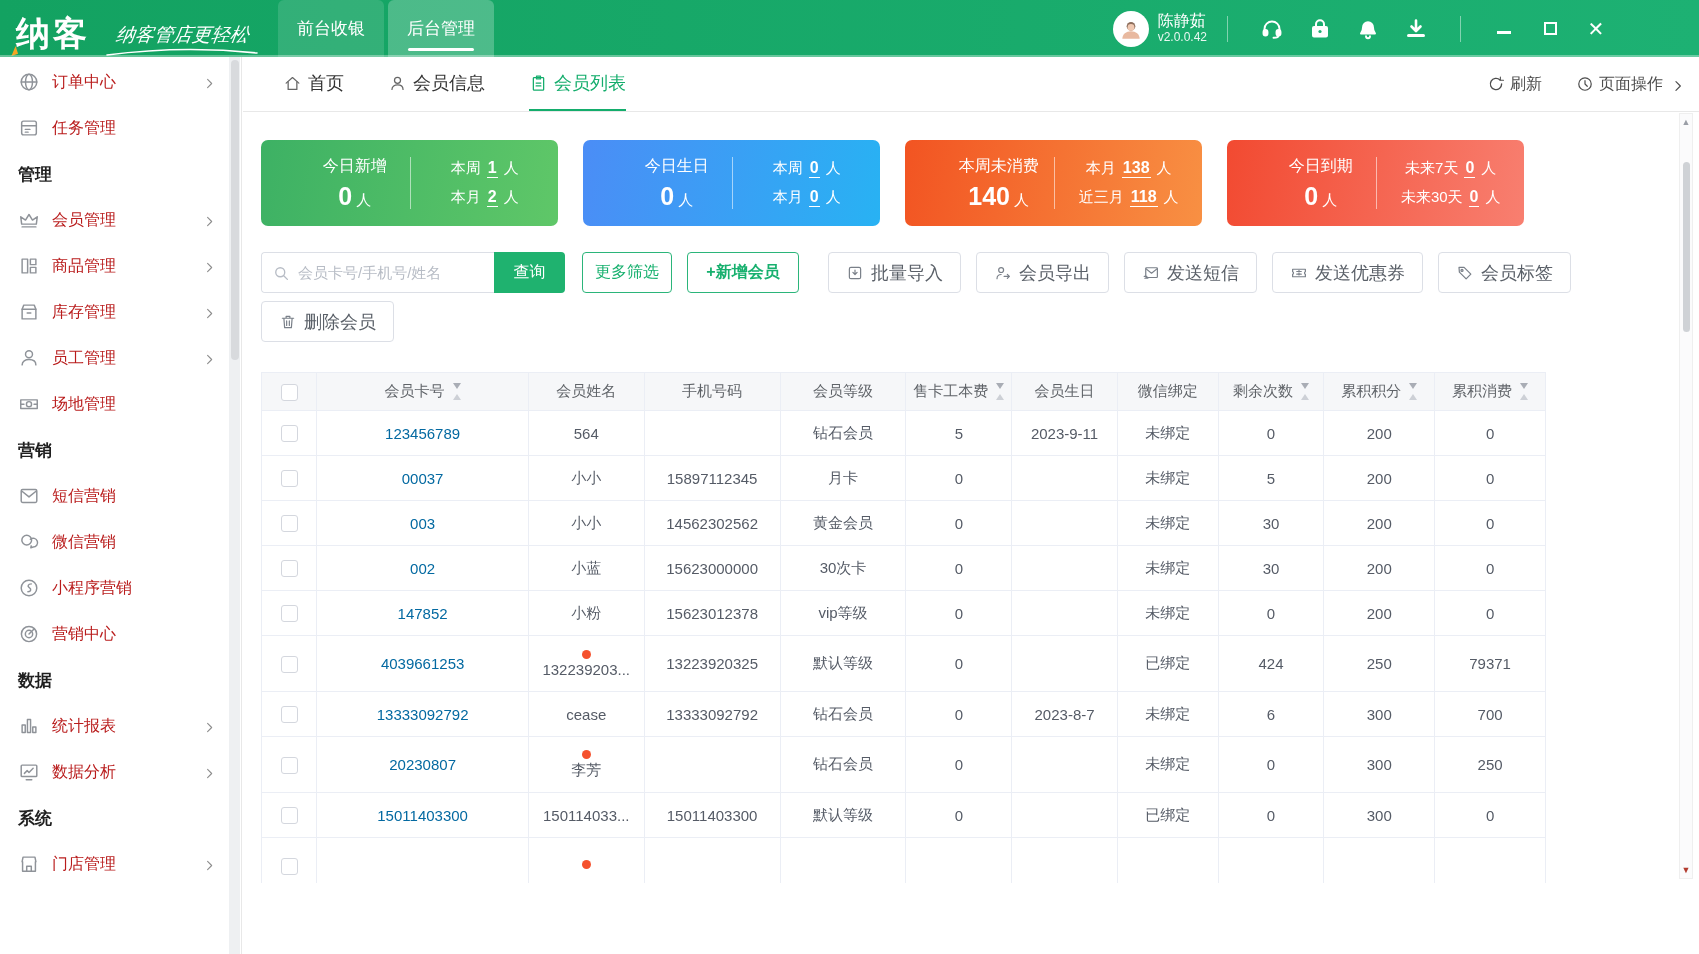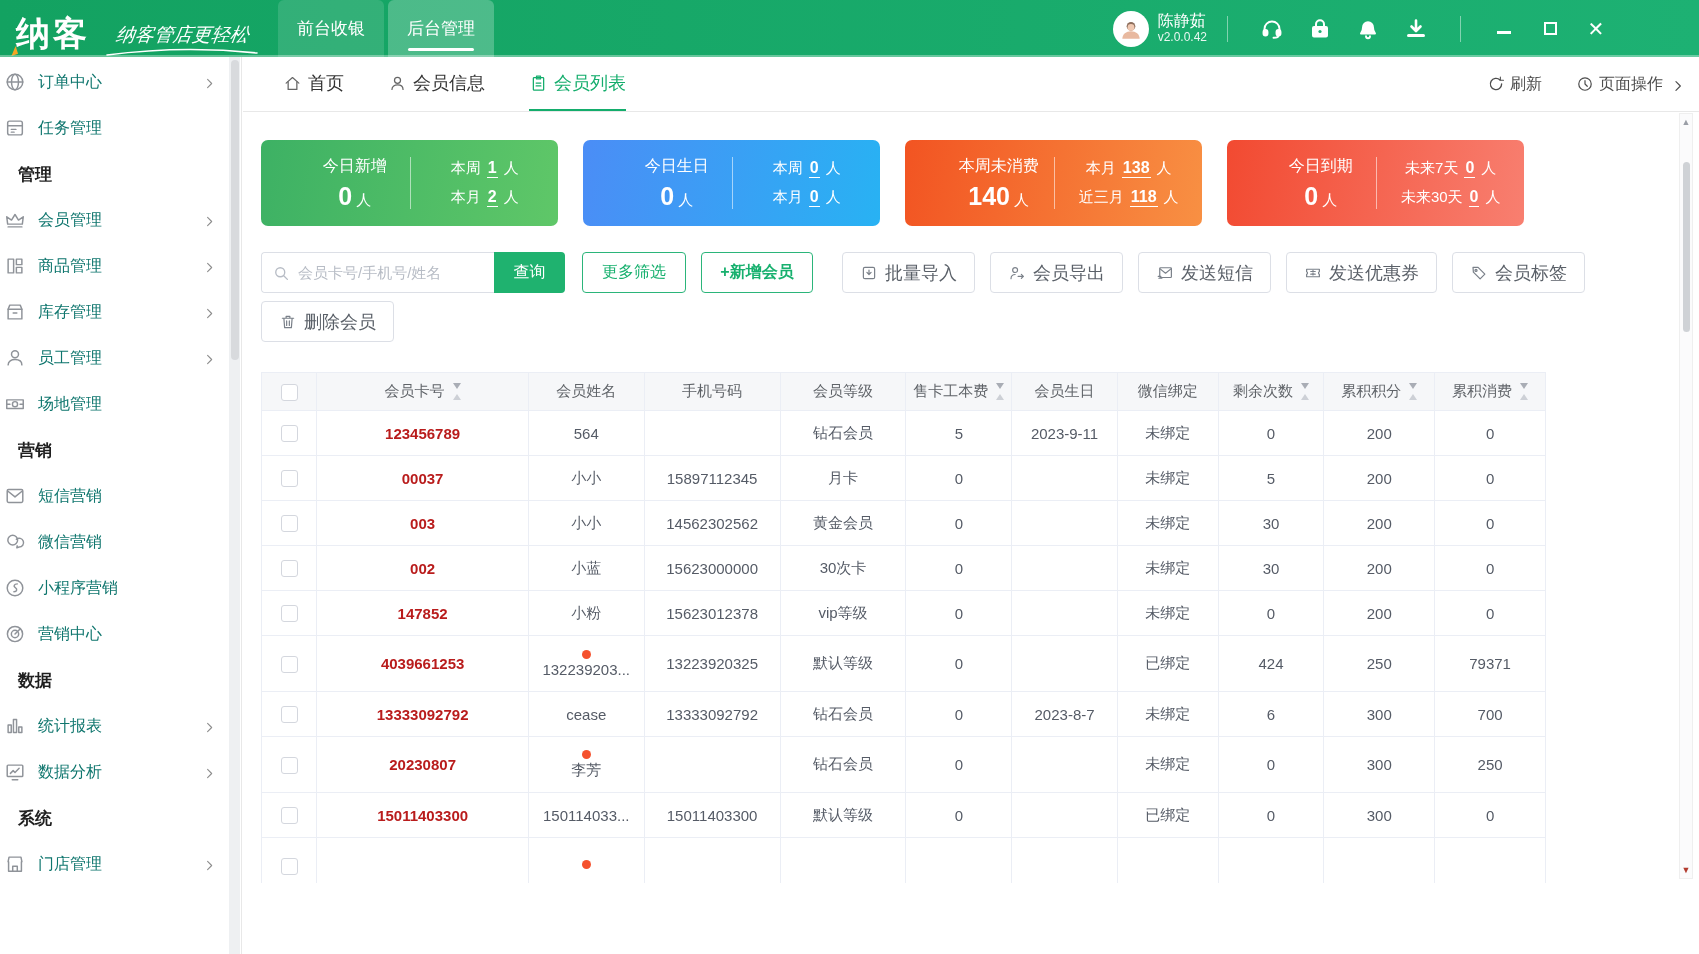--- a/index.html
+++ b/index.html
@@ -31,21 +31,21 @@
   .tb-icon { width:24px; height:24px; margin:0 12px; color:#fff; cursor:pointer; }
   .tb-icon svg { width:24px; height:24px; }
   .win-btn { width:20px; height:20px; margin:0 13px; display:flex; align-items:center; justify-content:center; cursor:pointer; color:#fff; }
   .win-min { width:14px; height:2.5px; background:#fff; margin-top:8px; }
   .win-max { width:13px; height:13px; border:2.5px solid #fff; }
   .win-close { font-size:20px; line-height:1; }
 
   
   .sidebar { position:absolute; top:57px; left:0; width:242px; height:897px; background:#fff; border-right:1px solid #e8e8e8; }
   .sb-items { position:absolute; top:2px; left:0; width:230px; }
-  .sb-item { height:46px; display:flex; align-items:center; padding:0 14px 0 4px; cursor:pointer; color:#0f766e; }
+  .sb-item { height:46px; display:flex; align-items:center; padding:0 14px 0 18px; cursor:pointer; color:#b91c1c; }
   .icn { display:inline-flex; }
   .sb-item .icn { width:22px; height:22px; color:#8f9399; flex:0 0 22px; }
   .sb-item .icn svg { width:22px; height:22px; }
   .sb-label { font-size:16px; margin-left:12px; white-space:nowrap; }
   .sb-arrow { margin-left:auto; width:13px; height:13px; color:#8c8c8c; }
   .sb-arrow svg { width:13px; height:13px; }
   .sb-section { height:46px; display:flex; align-items:center; padding-left:18px; font-size:17px; font-weight:bold; color:#1f1f1f; }
   .sb-scroll { position:absolute; top:0; right:1px; width:11px; height:100%; background:#eef0f2; }
   .sb-thumb { position:absolute; top:3px; left:1.5px; width:8px; height:300px; background:#d8dadd; border-radius:4px; }
 
@@ -86,41 +86,41 @@
   .search-box .icn svg { width:18px; height:18px; }
   .search-input { width:100%; height:100%; border:none; outline:none; padding-left:36px; font-size:15px; color:#333;
     font-family:"Liberation Sans",sans-serif; border-radius:4px 0 0 4px; }
   .search-input::placeholder { color:#b7bcc5; }
   .btn { display:inline-flex; align-items:center; justify-content:center; height:41px; cursor:pointer;
     font-family:"Liberation Sans",sans-serif; font-size:18px; background:#fff; border:1px solid #dcdfe6; border-radius:4px; color:#5a6068; }
   .btn .icn { width:18px; height:18px; margin-right:7px; color:#7a8089; }
   .btn .icn svg { width:18px; height:18px; }
   .btn-query { width:71px; background:#1fb26f; color:#fff; font-size:16px; border:none; border-radius:0 4px 4px 0; }
   .btn-go { border-color:#2bb57a; color:#17b06e; font-size:16px; }
-  .btn-filter { width:104px; margin-left:17px; }
+  .btn-filter { width:90px; margin-left:17px; }
   .btn-add { width:112px; margin-left:15px; font-weight:bold; }
   .btn-gray { padding:0 17px; margin-left:15px; }
   .btn-gray:first-of-type { margin-left:29px; }
   .toolbar-row2 { margin-top:8px; }
   .toolbar-row2 .btn-gray { margin-left:0; }
 
   
   .table-wrap { margin-top:30px; width:1285px; height:511px; overflow:hidden; }
   table { border-collapse:collapse; table-layout:fixed; width:1285px; }
   th, td { border:1px solid #ebeef5; text-align:center; vertical-align:middle; }
   tr.thead { height:38px; background:#f6f7f9; }
   th { font-weight:normal; font-size:15px; color:#5f6368; position:relative; }
   .th-inner { display:inline-flex; align-items:center; justify-content:center; }
   .sort { display:inline-flex; flex-direction:column; align-items:center; margin-left:8px; cursor:pointer; }
   .s-dn { width:0; height:0; border-left:4.5px solid transparent; border-right:4.5px solid transparent; border-top:6px solid #a9adb5; }
   .s-up { width:0; height:0; border-left:4.5px solid transparent; border-right:4.5px solid transparent; border-bottom:6px solid #cdd0d6; margin-top:5px; }
   tr.trow { height:45px; font-size:15px; color:#555b66; background:#fff; }
   tr.trow.tall { height:56px; }
   .cb { display:inline-block; width:17px; height:17px; border:1.5px solid #d4d7de; border-radius:3px; background:#fff; cursor:pointer; vertical-align:middle; }
-  .link { color:#b91c1c; cursor:pointer; text-decoration:none;font-weight:bold; }
+  .link { color:#0369a1; cursor:pointer; text-decoration:none; }
   .dot { display:block; width:9px; height:9px; border-radius:50%; background:#f5512d; margin:0 auto 2px; }
 
   
   .v-scroll { position:absolute; top:113px; right:6px; width:14px; height:766px; background:#fbfbfc; border:1px solid #efefef; }
   .v-arr { position:absolute; left:0; width:100%; text-align:center; font-size:9px; color:#9a9ea6; }
   .v-arr.up { top:3px; }
   .v-arr.down { bottom:3px; color:#b23b2e; }
   .v-thumb { position:absolute; top:48px; left:2.5px; width:7px; height:170px; background:#cfd2d6; border-radius:4px; }
 </style>
 </head>

